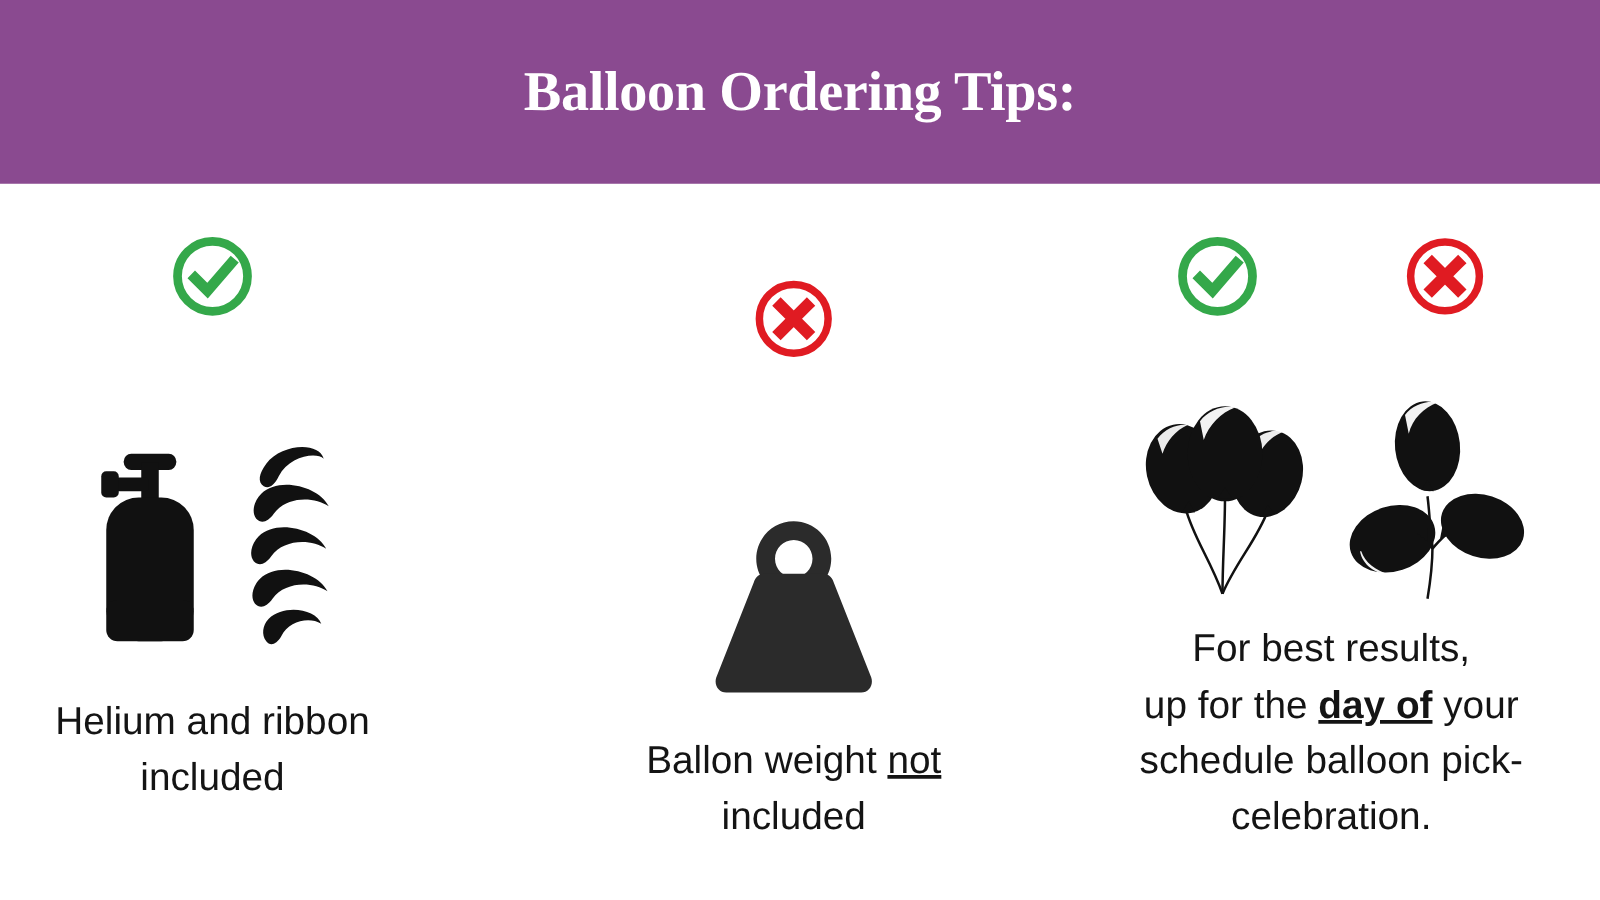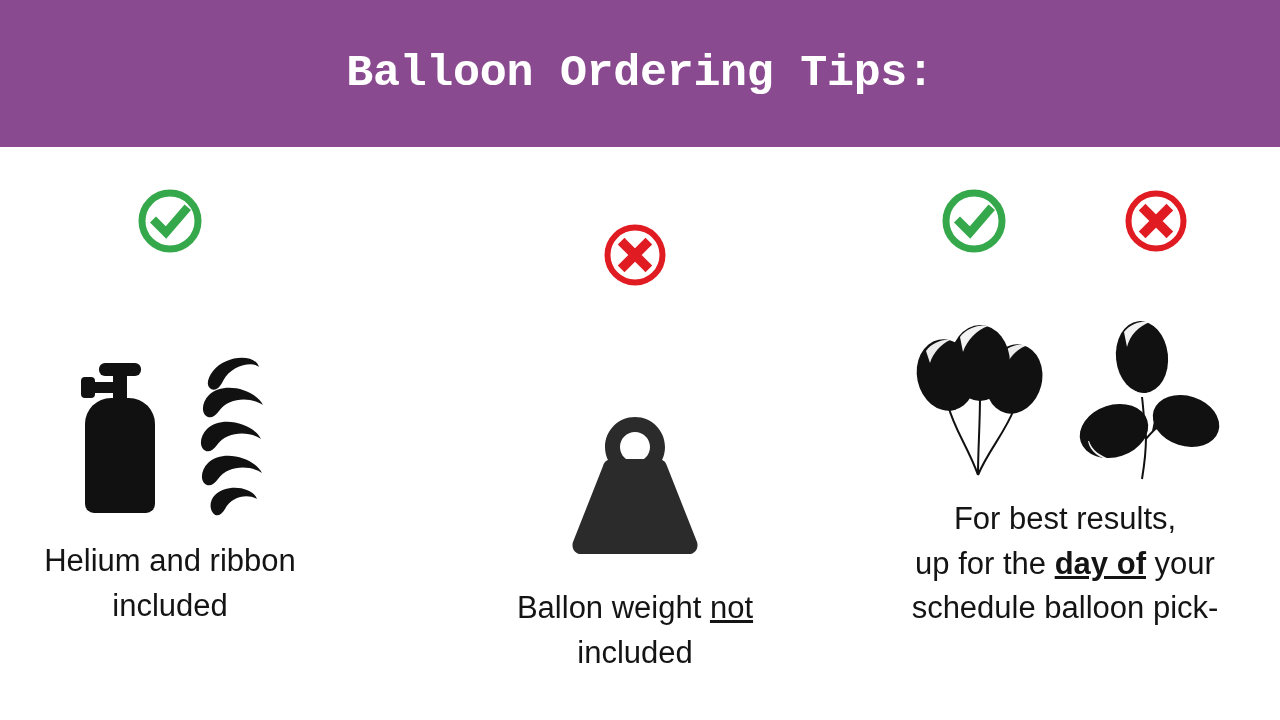--- a/index.html
+++ b/index.html
@@ -32,21 +32,21 @@
     align-items: center;
     justify-content: center;
   }
   .header-title {
     color: #ffffff;
     font-size: 45px;
     font-weight: bold;
     letter-spacing: -0.3px;
     line-height: 1;
     text-align: center;
-    font-family: Liberation Mono, monospace;
+    font-family: Liberation Serif, serif;
   }
 
   
   .content {
     position: absolute;
     left: 0;
     top: 147px;
     width: 1280px;
     height: 573px;
   }
@@ -140,21 +140,21 @@
               <path d="M20 24 C32 8, 62 6, 66 20 C60 14, 38 18, 30 34 C26 42, 22 44, 18 42 C13 39, 14 32, 20 24 Z"></path>
               <path d="M16 48 C30 34, 62 42, 70 58 C58 50, 36 50, 26 64 C21 71, 16 72, 12 68 C8 63, 10 54, 16 48 Z"></path>
               <path d="M14 82 C28 68, 60 76, 68 92 C56 84, 34 84, 24 98 C19 105, 14 106, 10 102 C6 97, 8 88, 14 82 Z"></path>
               <path d="M15 116 C29 102, 61 110, 69 126 C57 118, 35 118, 25 132 C20 139, 15 140, 11 136 C7 131, 9 122, 15 116 Z"></path>
               <path d="M22 148 C34 136, 60 140, 64 152 C54 146, 38 150, 32 162 C28 169, 23 170, 20 166 C16 161, 17 153, 22 148 Z"></path>
             </g>
           </svg>
         </span>
       </div>
 
-      <div class="caption" style="margin-top:14px; width:340px;">
+      <div class="caption" style="margin-top:30px; width:340px;">
         <div><span>Helium and ribbon</span></div>
         <div><span>included</span></div>
       </div>
     </div>
 
     <div class="col col-weight">
 
       <div class="marks-row" style="height:110px; padding-top:38px;">
         <span class="badge">
           <svg width="72" height="72" viewBox="0 0 72 72" aria-hidden="true">
@@ -251,17 +251,18 @@
               <path d="M72 118 l8 -3 l-6 -7 z" fill="#111111"></path>
             </g>
           </svg>
         </span>
       </div>
 
       <div class="caption" style="margin-top:14px; width:430px;">
         <div><span>For best results,</span></div>
         <div><span>up for the </span><span class="bu">day of</span><span> your</span></div>
         <div><span>schedule balloon pick-</span></div>
+        <div><span>celebration.</span></div>
       </div>
     </div>
 
   </div>
 </div>
 
 </body></html>

